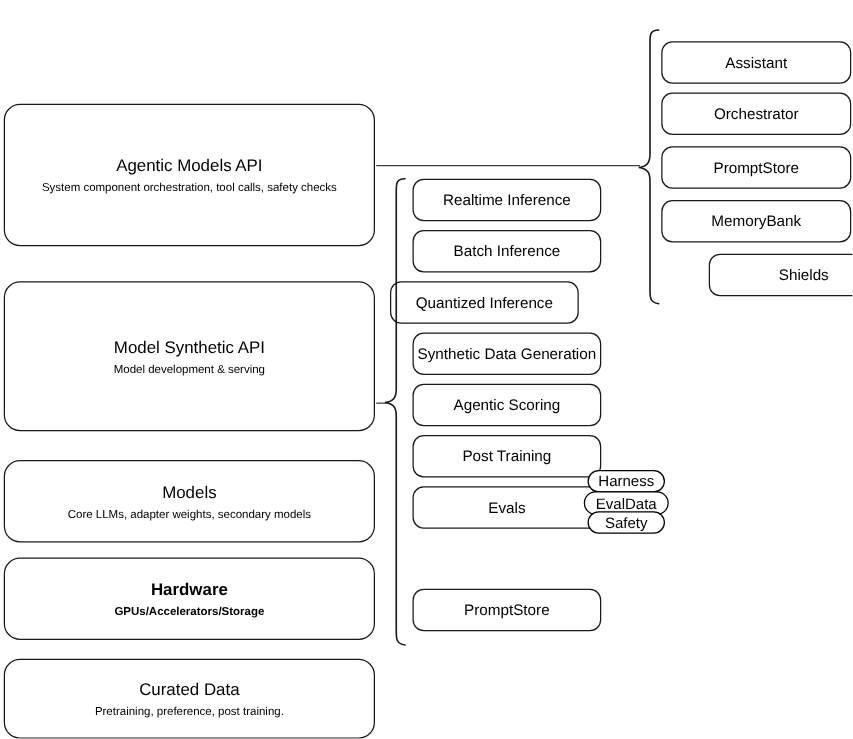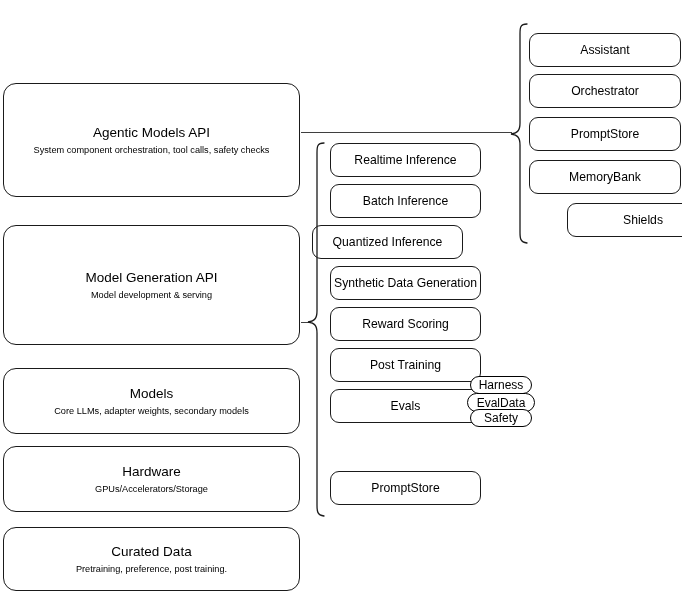--- a/index.html
+++ b/index.html
@@ -83,30 +83,30 @@
 
 <div id="canvas">
 
 
   <div class="box" style="left:3px; top:83px; width:297px; height:114px;">
     <div class="layer-title">Agentic Models API</div>
     <div class="layer-sub">System component orchestration, tool calls, safety checks</div>
   </div>
 
   <div class="box" style="left:3px; top:225px; width:297px; height:120px;">
-    <div class="layer-title">Model Generation API</div>
+    <div class="layer-title">Model Synthetic API</div>
     <div class="layer-sub">Model development &amp; serving</div>
   </div>
 
   <div class="box" style="left:3px; top:368px; width:297px; height:66px;">
     <div class="layer-title">Models</div>
     <div class="layer-sub">Core LLMs, adapter weights, secondary models</div>
   </div>
 
-  <div class="box" style="left:3px; top:446px; width:297px; height:66px;">
+  <div class="box" style="left:3px; top:446px; width:297px; height:66px;font-weight:bold;">
     <div class="layer-title">Hardware</div>
     <div class="layer-sub">GPUs/Accelerators/Storage</div>
   </div>
 
   <div class="box" style="left:3px; top:527px; width:297px; height:64px;">
     <div class="layer-title">Curated Data</div>
     <div class="layer-sub">Pretraining, preference, post training.</div>
   </div>
 
   <div class="connector" style="left:301px; top:132px; width:211px;"></div>
@@ -130,21 +130,21 @@
   <div class="pillbox" style="left:330px; top:184px; width:151px; height:34px;">
     <span>Batch Inference</span>
   </div>
   <div class="pillbox" style="left:312px; top:225px; width:151px; height:34px;">
     <span>Quantized Inference</span>
   </div>
   <div class="pillbox" style="left:330px; top:266px; width:151px; height:34px;">
     <span>Synthetic Data Generation</span>
   </div>
   <div class="pillbox" style="left:330px; top:307px; width:151px; height:34px;">
-    <span>Reward Scoring</span>
+    <span>Agentic Scoring</span>
   </div>
   <div class="pillbox" style="left:330px; top:348px; width:151px; height:34px;">
     <span>Post Training</span>
   </div>
   <div class="pillbox" style="left:330px; top:389px; width:151px; height:34px;">
     <span>Evals</span>
   </div>
   <div class="pillbox" style="left:330px; top:471px; width:151px; height:34px;">
     <span>PromptStore</span>
   </div>

